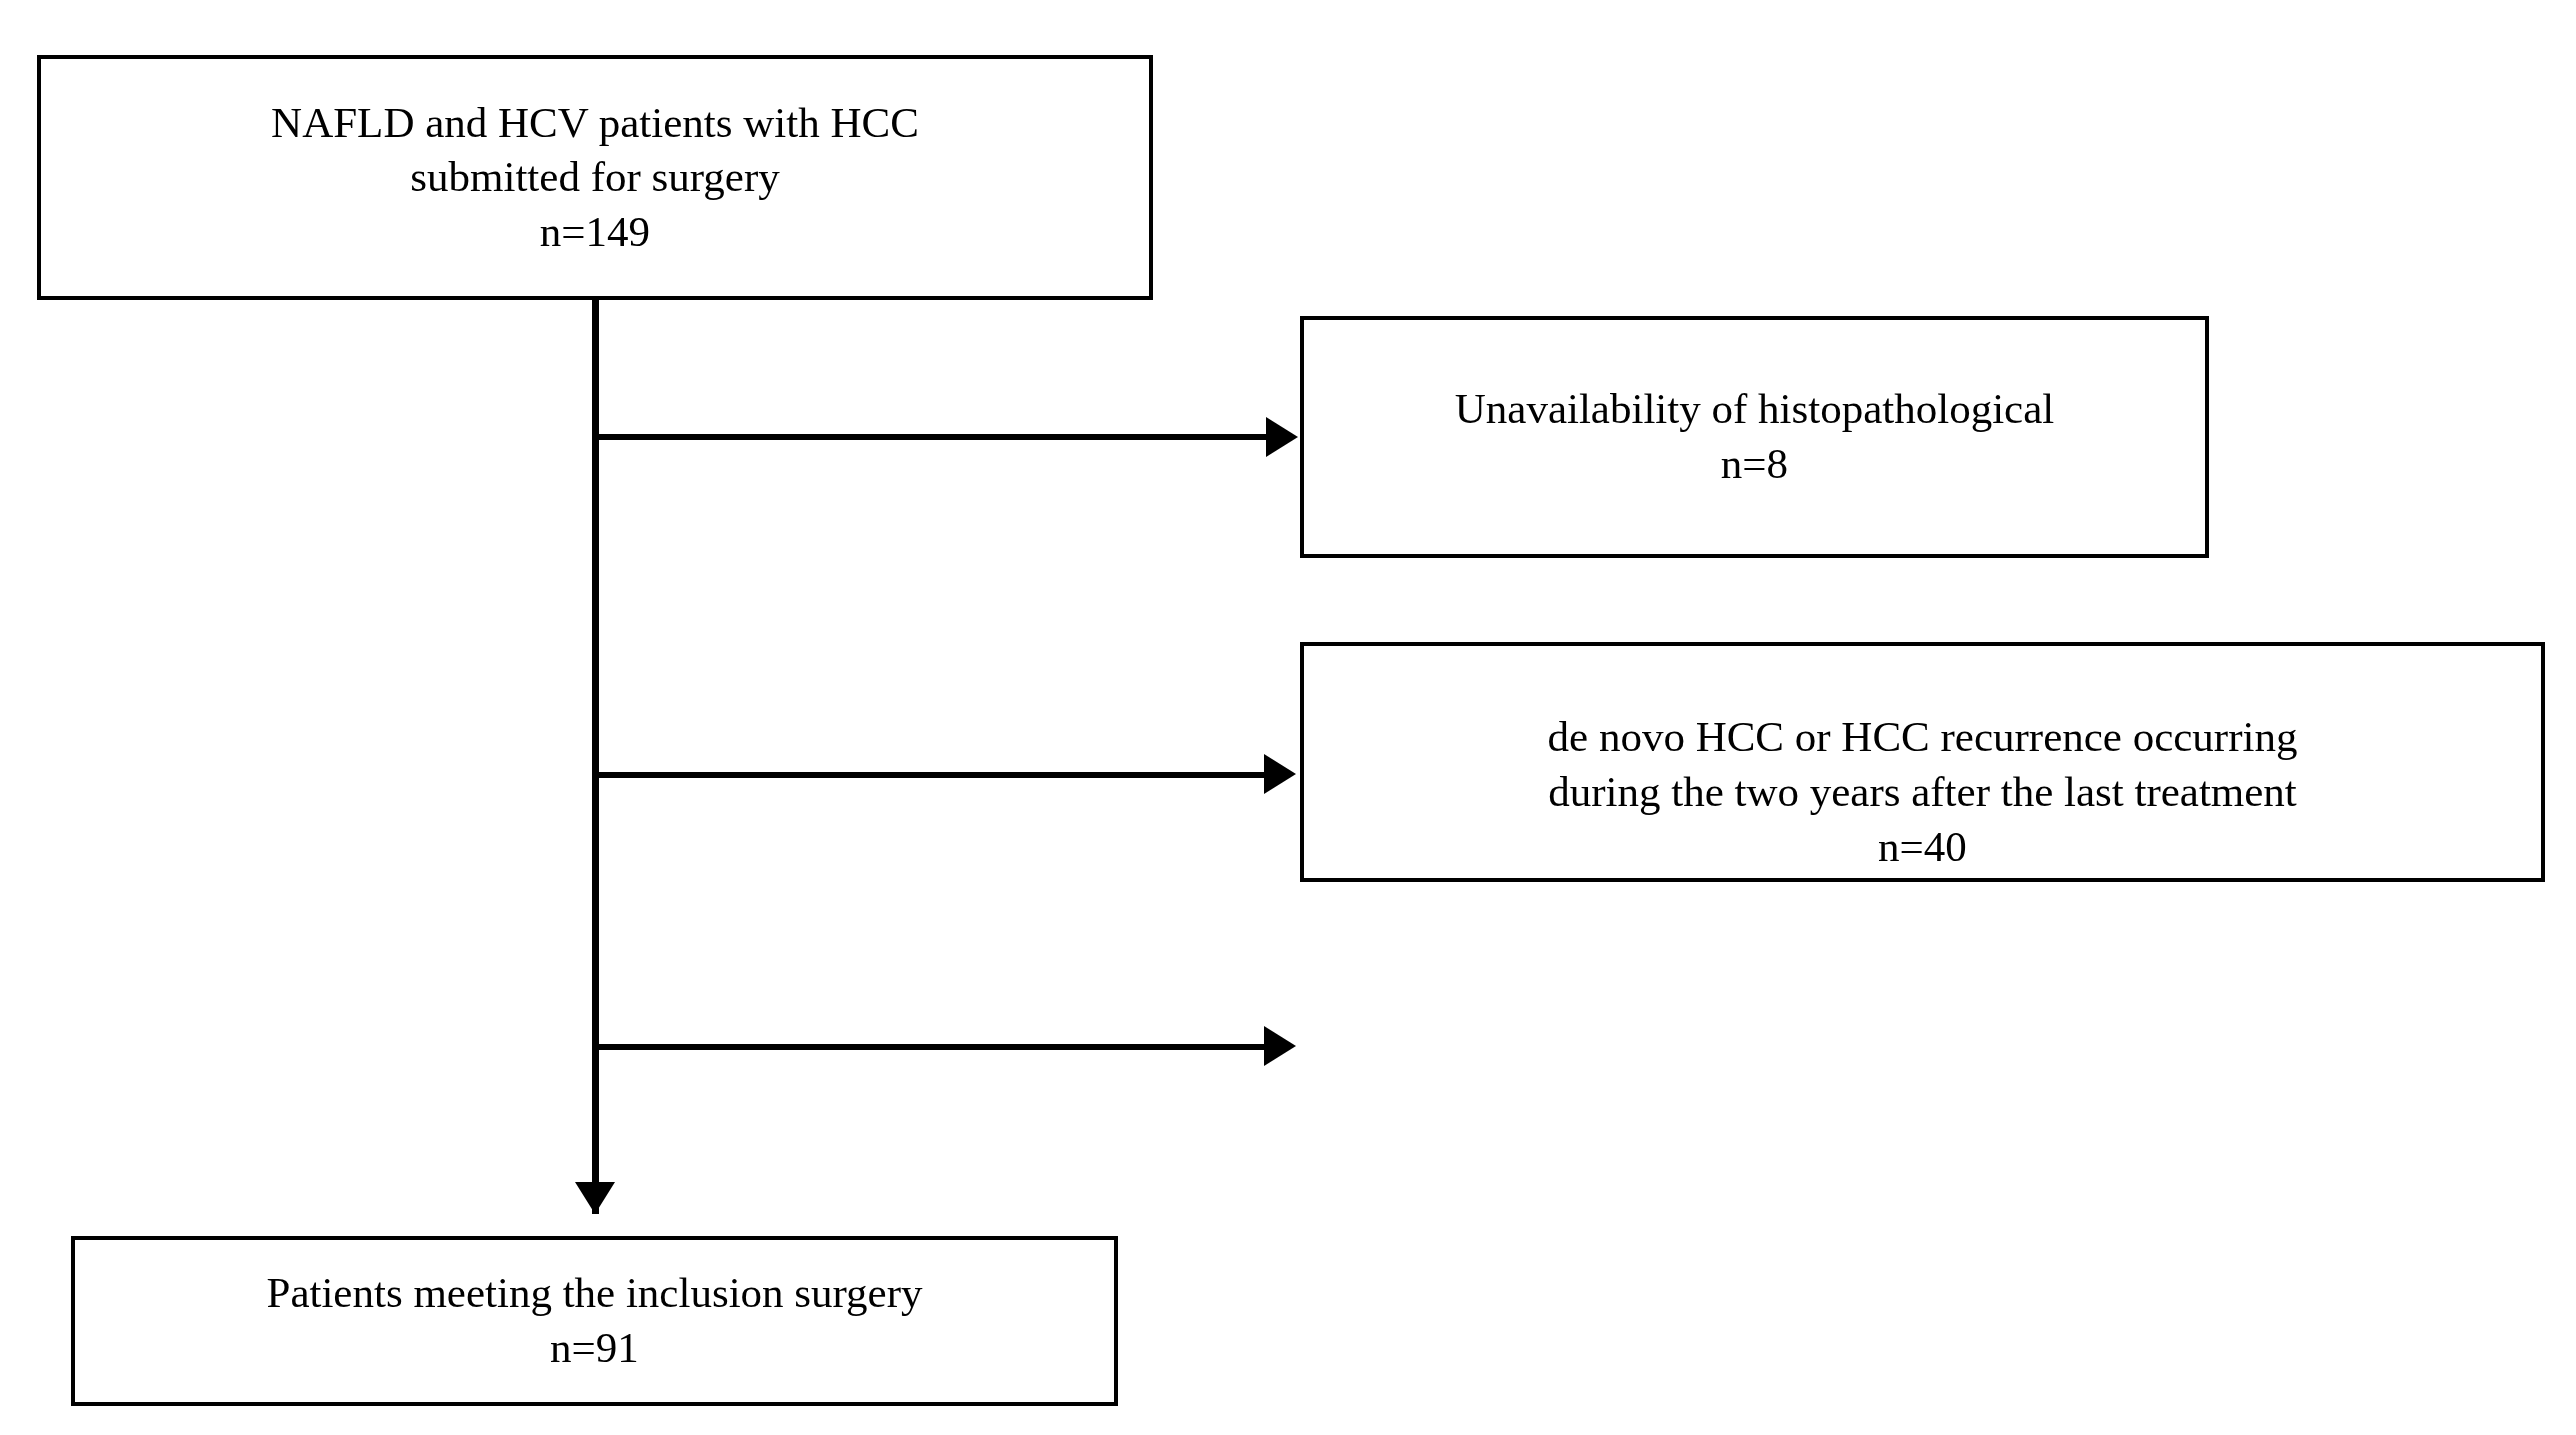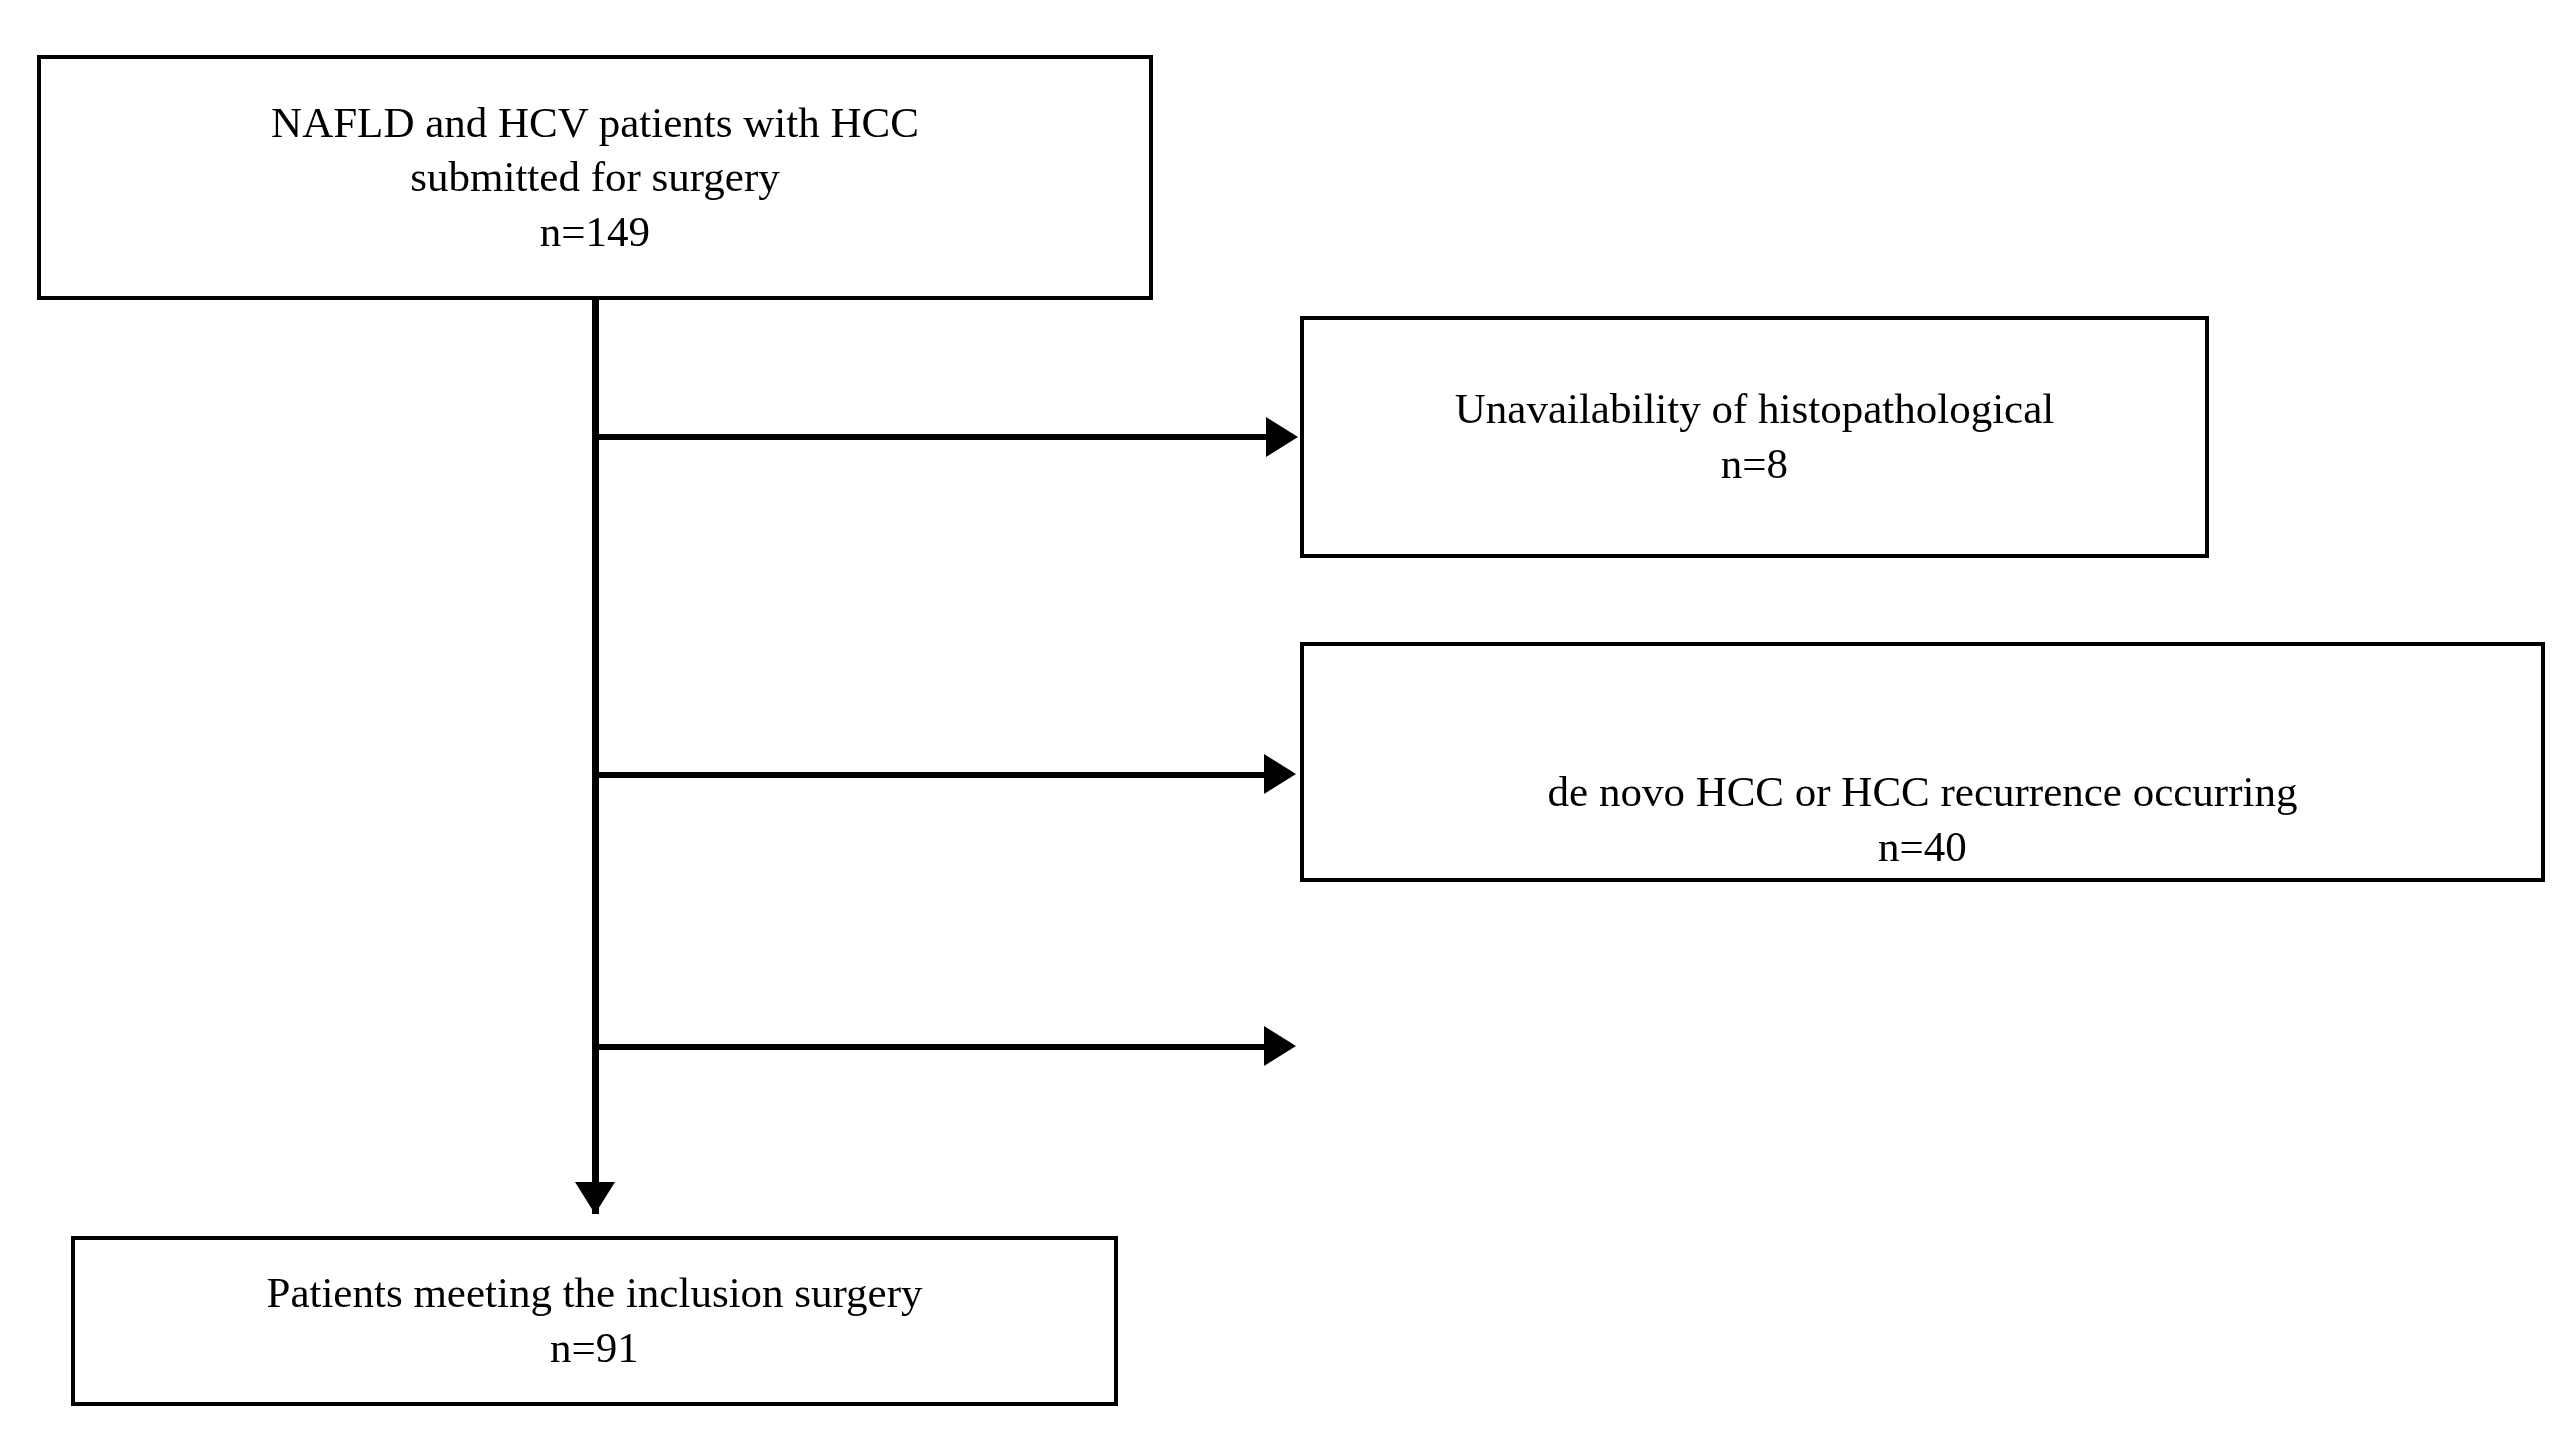--- a/index.html
+++ b/index.html
@@ -86,20 +86,21 @@
     <span class="line">n=149</span>
   </div>
 
   <div class="flow-box" style="left:1300px; top:316px; width:909px; height:242px;">
     <span class="line">Unavailability of histopathological</span>
     <span class="line">n=8</span>
   </div>
 
   <div class="flow-box" style="left:1300px; top:642px; width:1245px; height:240px;justify-content:flex-end;">
     <span class="line">de novo HCC or HCC recurrence occurring</span>
+    <span class="line">during the two years after the last treatment</span>
     <span class="line">n=40</span>
   </div>
 
 
   <div class="flow-box" style="left:71px; top:1236px; width:1047px; height:170px;">
     <span class="line">Patients meeting the inclusion surgery</span>
     <span class="line">n=91</span>
   </div>
 
 </div>

